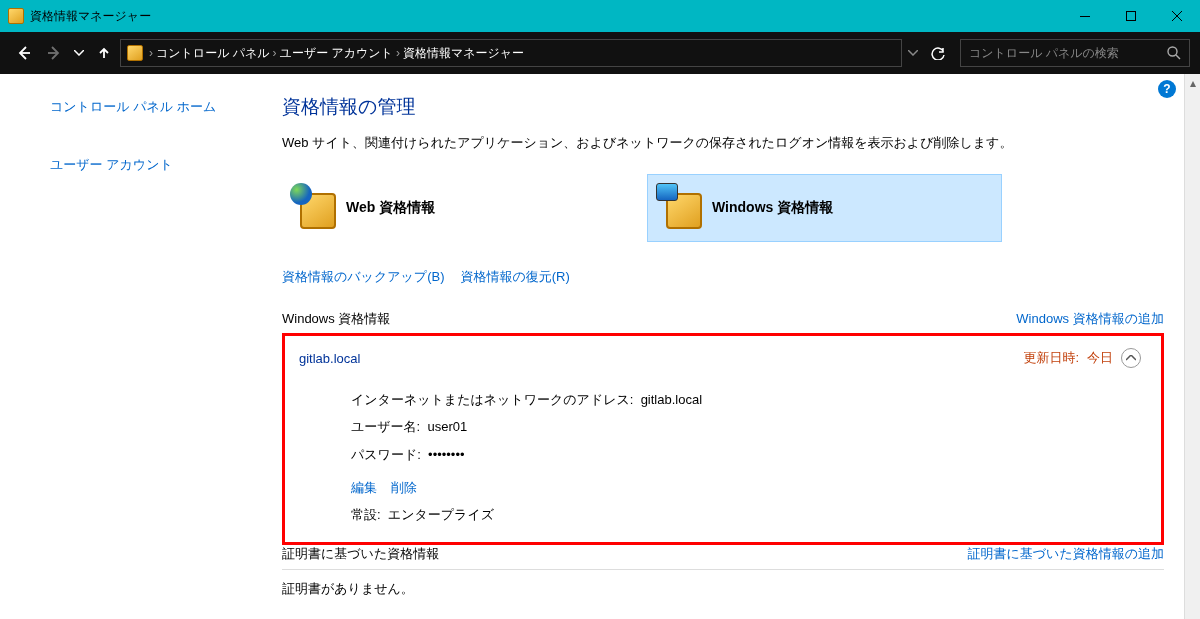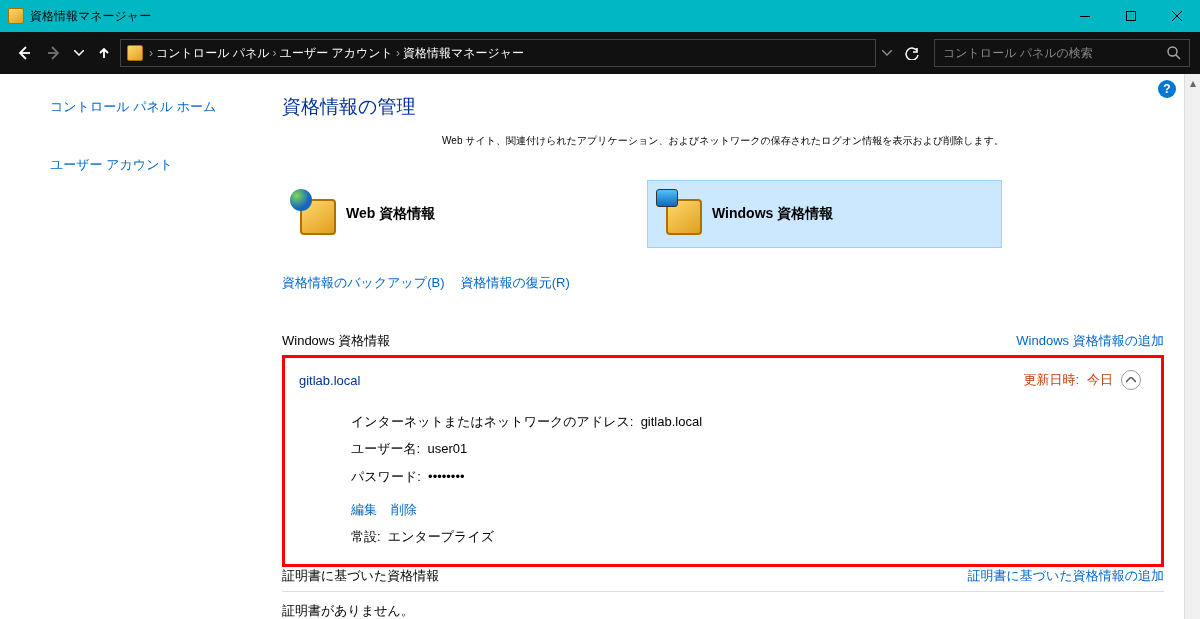--- a/index.html
+++ b/index.html
@@ -9,40 +9,40 @@
 .titlebar .title-left { display: flex; align-items: center; gap: 6px; }
 .titlebar .title-left span { color: #000; font-size: 12px; }
 .titlebar .win-controls { display: flex; }
 .titlebar .win-controls div { width: 46px; height: 32px; display: flex; align-items: center; justify-content: center; color: #000; }
 
 .nav { height: 42px; background: #111; display: flex; align-items: center; padding: 0 10px; gap: 2px; }
 .nav-icon { width: 28px; height: 28px; display: flex; align-items: center; justify-content: center; color: #fff; cursor: pointer; }
 .nav .breadcrumb { display: flex; align-items: center; color: #fff; font-size: 12px; gap: 3px; }
 .nav .breadcrumb .chevron { color: #999; }
 .nav .breadcrumb-box { border: 1px solid #444; background: #111; display: flex; align-items: center; padding: 3px 6px; height: 28px; flex: 1; }
-.nav .search { border: 1px solid #444; height: 28px; width: 256px; display: flex; align-items: center; padding: 0 8px; color: #888; justify-content: space-between; margin-left: 6px; }
+.nav .search { border: 1px solid #444; height: 28px; width: 230px; display: flex; align-items: center; padding: 0 8px; color: #888; justify-content: space-between; margin-left: 6px; }
 .scroll-indicator { width: 16px; background: #f0f0f0; border-left: 1px solid #ddd; height: 545px; position: absolute; right: 0; top: 74px; }
 .scroll-indicator .up { width: 16px; height: 18px; background: #f0f0f0; display: flex; align-items: center; justify-content: center; color: #666; }
 
 .content-area { display: flex; height: 545px; }
 .sidebar { width: 260px; padding: 24px 0 0 50px; font-size: 13px; }
 .sidebar .link { color: #0066cc; margin-bottom: 40px; cursor: pointer; }
 .sidebar .section-label { color: #666; margin-top: 375px; margin-bottom: 18px; font-size: 12px; }
 .sidebar .link2 { color: #0066cc; cursor: pointer; }
 
 .main { flex: 1; padding: 20px 36px 0 22px; }
 .main h1 { color: #003399; font-size: 19px; font-weight: 400; margin-bottom: 14px; }
-.main .desc { font-size: 10px; margin-bottom: 32px; text-align: center; }
+.main .desc { font-size: 13px; margin-bottom: 22px; }
 
 .tiles { display: flex; gap: 10px; margin-bottom: 26px; }
 .tile { width: 355px; height: 68px; display: flex; align-items: center; padding: 0 12px; gap: 10px; cursor: pointer; font-weight: 600; font-size: 14px; }
 .tile.selected { background: #cce8ff; border: 1px solid #99d1ff; }
 .tile .tile-icon { width: 42px; height: 42px; position: relative; }
 
-.backup-links { display: flex; gap: 16px; margin-bottom: 40px; font-size: 13px; }
+.backup-links { display: flex; gap: 16px; margin-bottom: 24px; font-size: 13px; }
 .backup-links span { color: #0066cc; cursor: pointer; }
 
 .section-hdr { display: flex; justify-content: space-between; align-items: baseline; font-size: 13px; margin-bottom: 6px; }
 .section-hdr .addlink { color: #0066cc; cursor: pointer; }
 hr { border: none; border-top: 1px solid #ddd; margin: 4px 0 0 0; }
 
 .red-box { border: 3px solid red; padding: 12px 20px 14px 14px; margin-top: -2px; }
 .entry-hdr { display: flex; justify-content: space-between; align-items: center; font-size: 13px; }
 .entry-hdr .name { color: #003399; cursor: pointer; }
 .entry-hdr .meta { display: flex; align-items: center; gap: 8px; color: #c2410c; }

